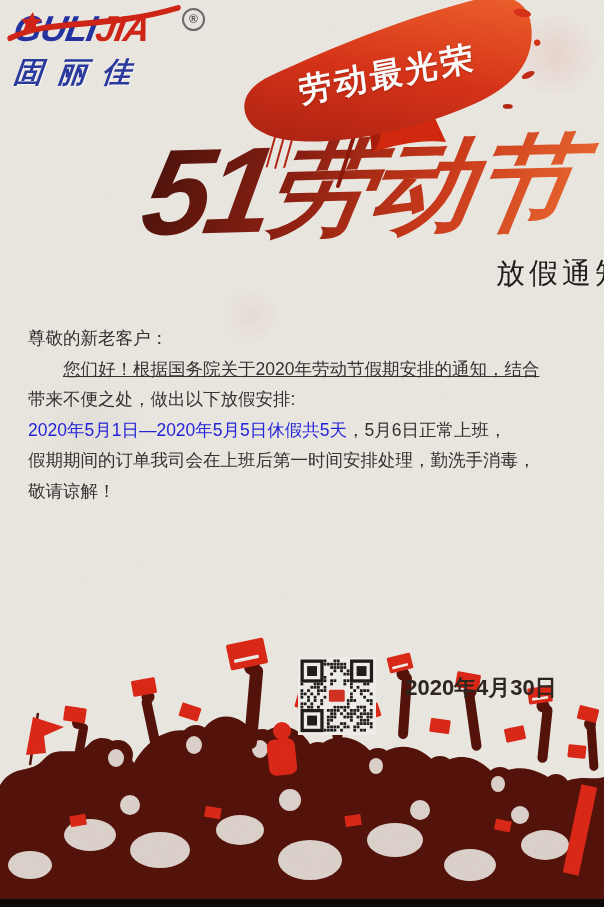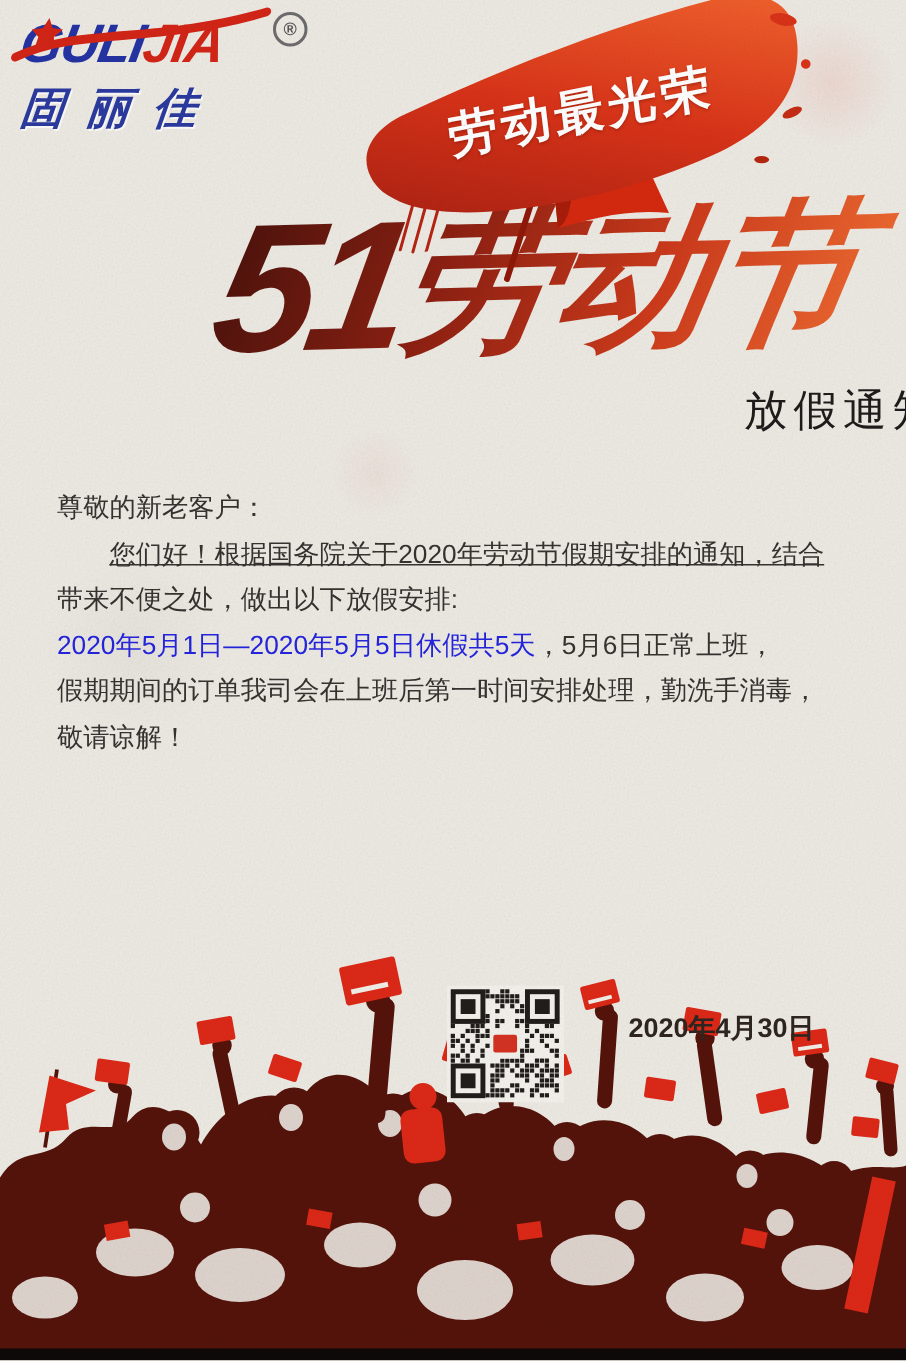--- a/index.html
+++ b/index.html
@@ -34,31 +34,31 @@
   .callig{display:flex;align-items:center;font-style:italic;font-weight:900;
     transform:skewX(-11deg) rotate(-1.5deg);white-space:nowrap;
     background:linear-gradient(103deg,#4f130c 4%,#8e2012 34%,#cc3a1b 64%,#ee6a31 96%);
     -webkit-background-clip:text;background-clip:text;color:transparent;}
   .callig .c-num{font-size:122px;letter-spacing:-6px;line-height:150px;}
   .callig .c-word{font-size:104px;letter-spacing:-3px;line-height:150px;}
   .flag{position:absolute;left:176px;top:-24px;width:132px;height:102px;}
   
   .notice-title{position:absolute;left:0;top:254px;width:604px;text-align:right;z-index:3;
     font-size:29px;color:#1e1c1b;letter-spacing:4px;padding-left:24px;}
-  .body-block{position:absolute;left:38px;top:323px;width:528px;z-index:3;
+  .body-block{position:absolute;left:28px;top:323px;width:528px;z-index:3;
     font-size:17.5px;line-height:30.5px;color:#363230;}
   .body-block .indent{text-indent:2em;text-decoration:underline;}
   .blue{color:#2424dd;}
   .tip-block{position:absolute;left:46px;top:516px;width:532px;z-index:3;
     font-size:17.5px;line-height:30px;color:#571409;}
   
   .qr{position:absolute;left:298px;top:657px;width:78px;height:78px;z-index:4;}
   .footer-info{position:absolute;left:374px;top:662px;width:214px;text-align:center;z-index:4;color:#2e2520;}
   .company{font-size:16.5px;font-weight:700;letter-spacing:.5px;white-space:nowrap;}
-  .date{margin-top:11px;font-size:18px;font-weight:600;}
+  .date{margin-top:11px;font-size:22px;font-weight:600;}
   
   .illustration{position:absolute;left:0;top:635px;width:604px;height:272px;z-index:2;}
   
   .grain{position:absolute;left:0;top:0;width:604px;height:907px;z-index:40;pointer-events:none;
     mix-blend-mode:multiply;opacity:.28;}
 </style>
 </head>
 <body>
 
 <div class="poster">

